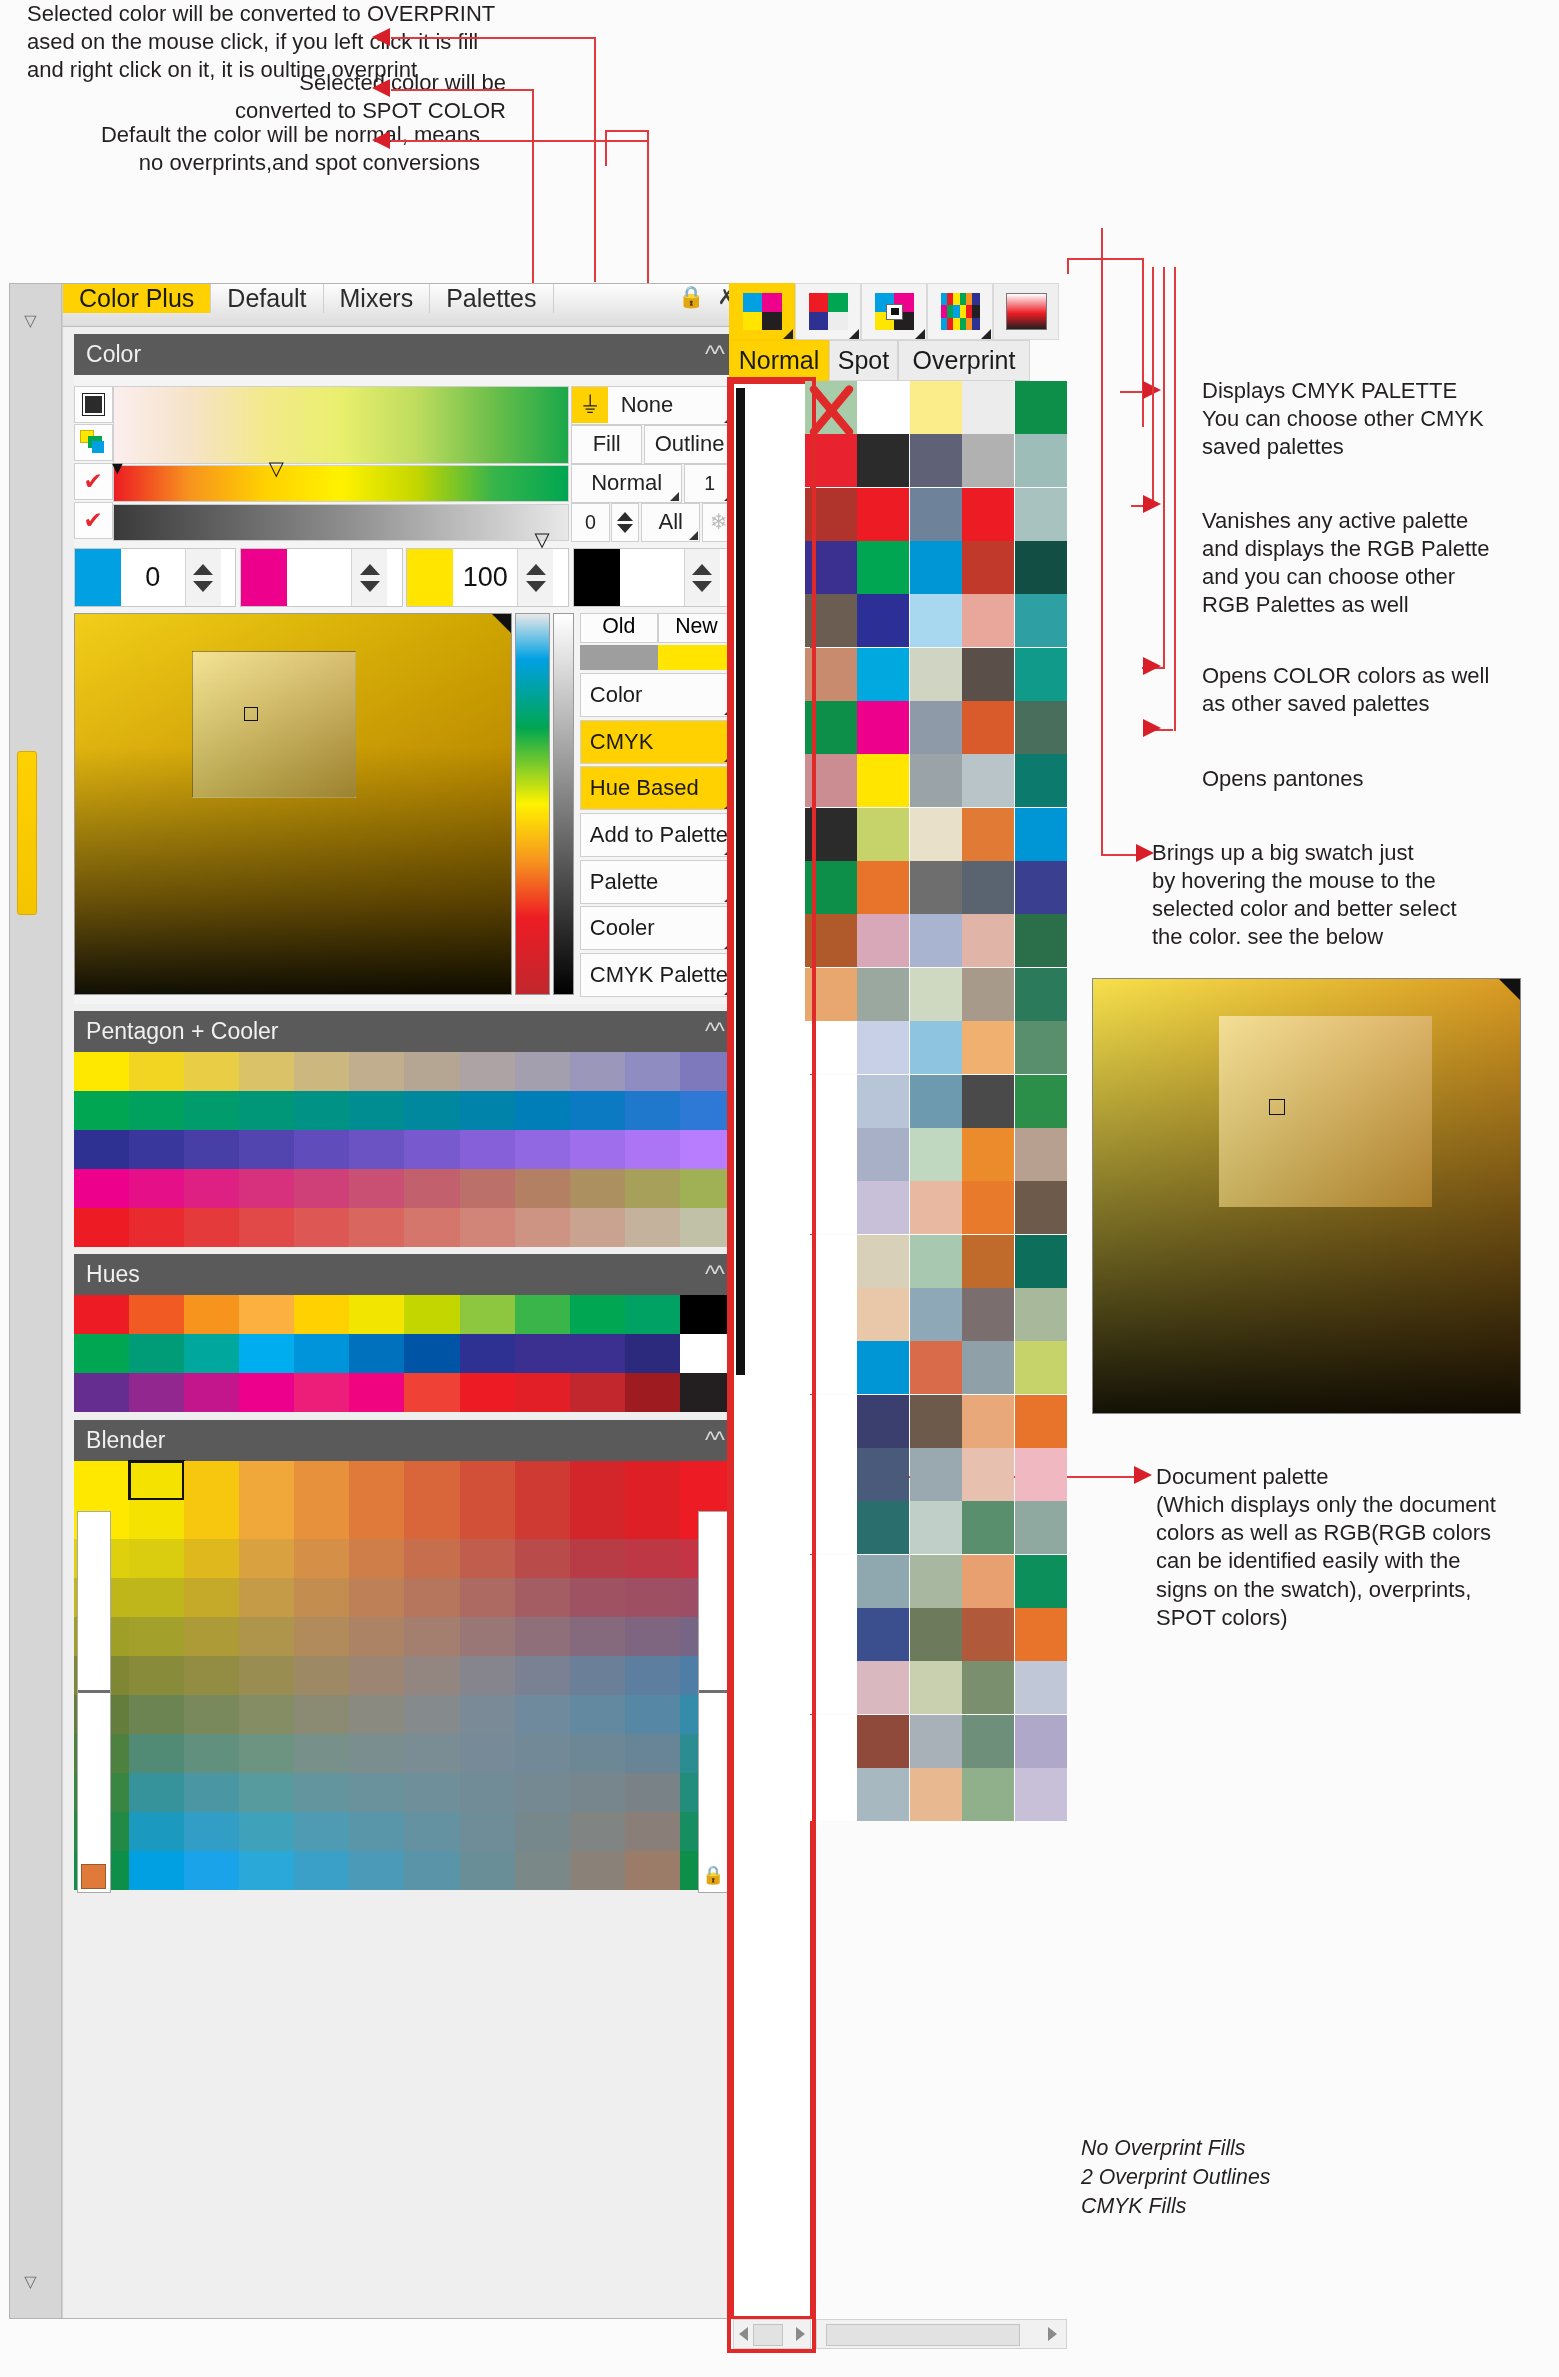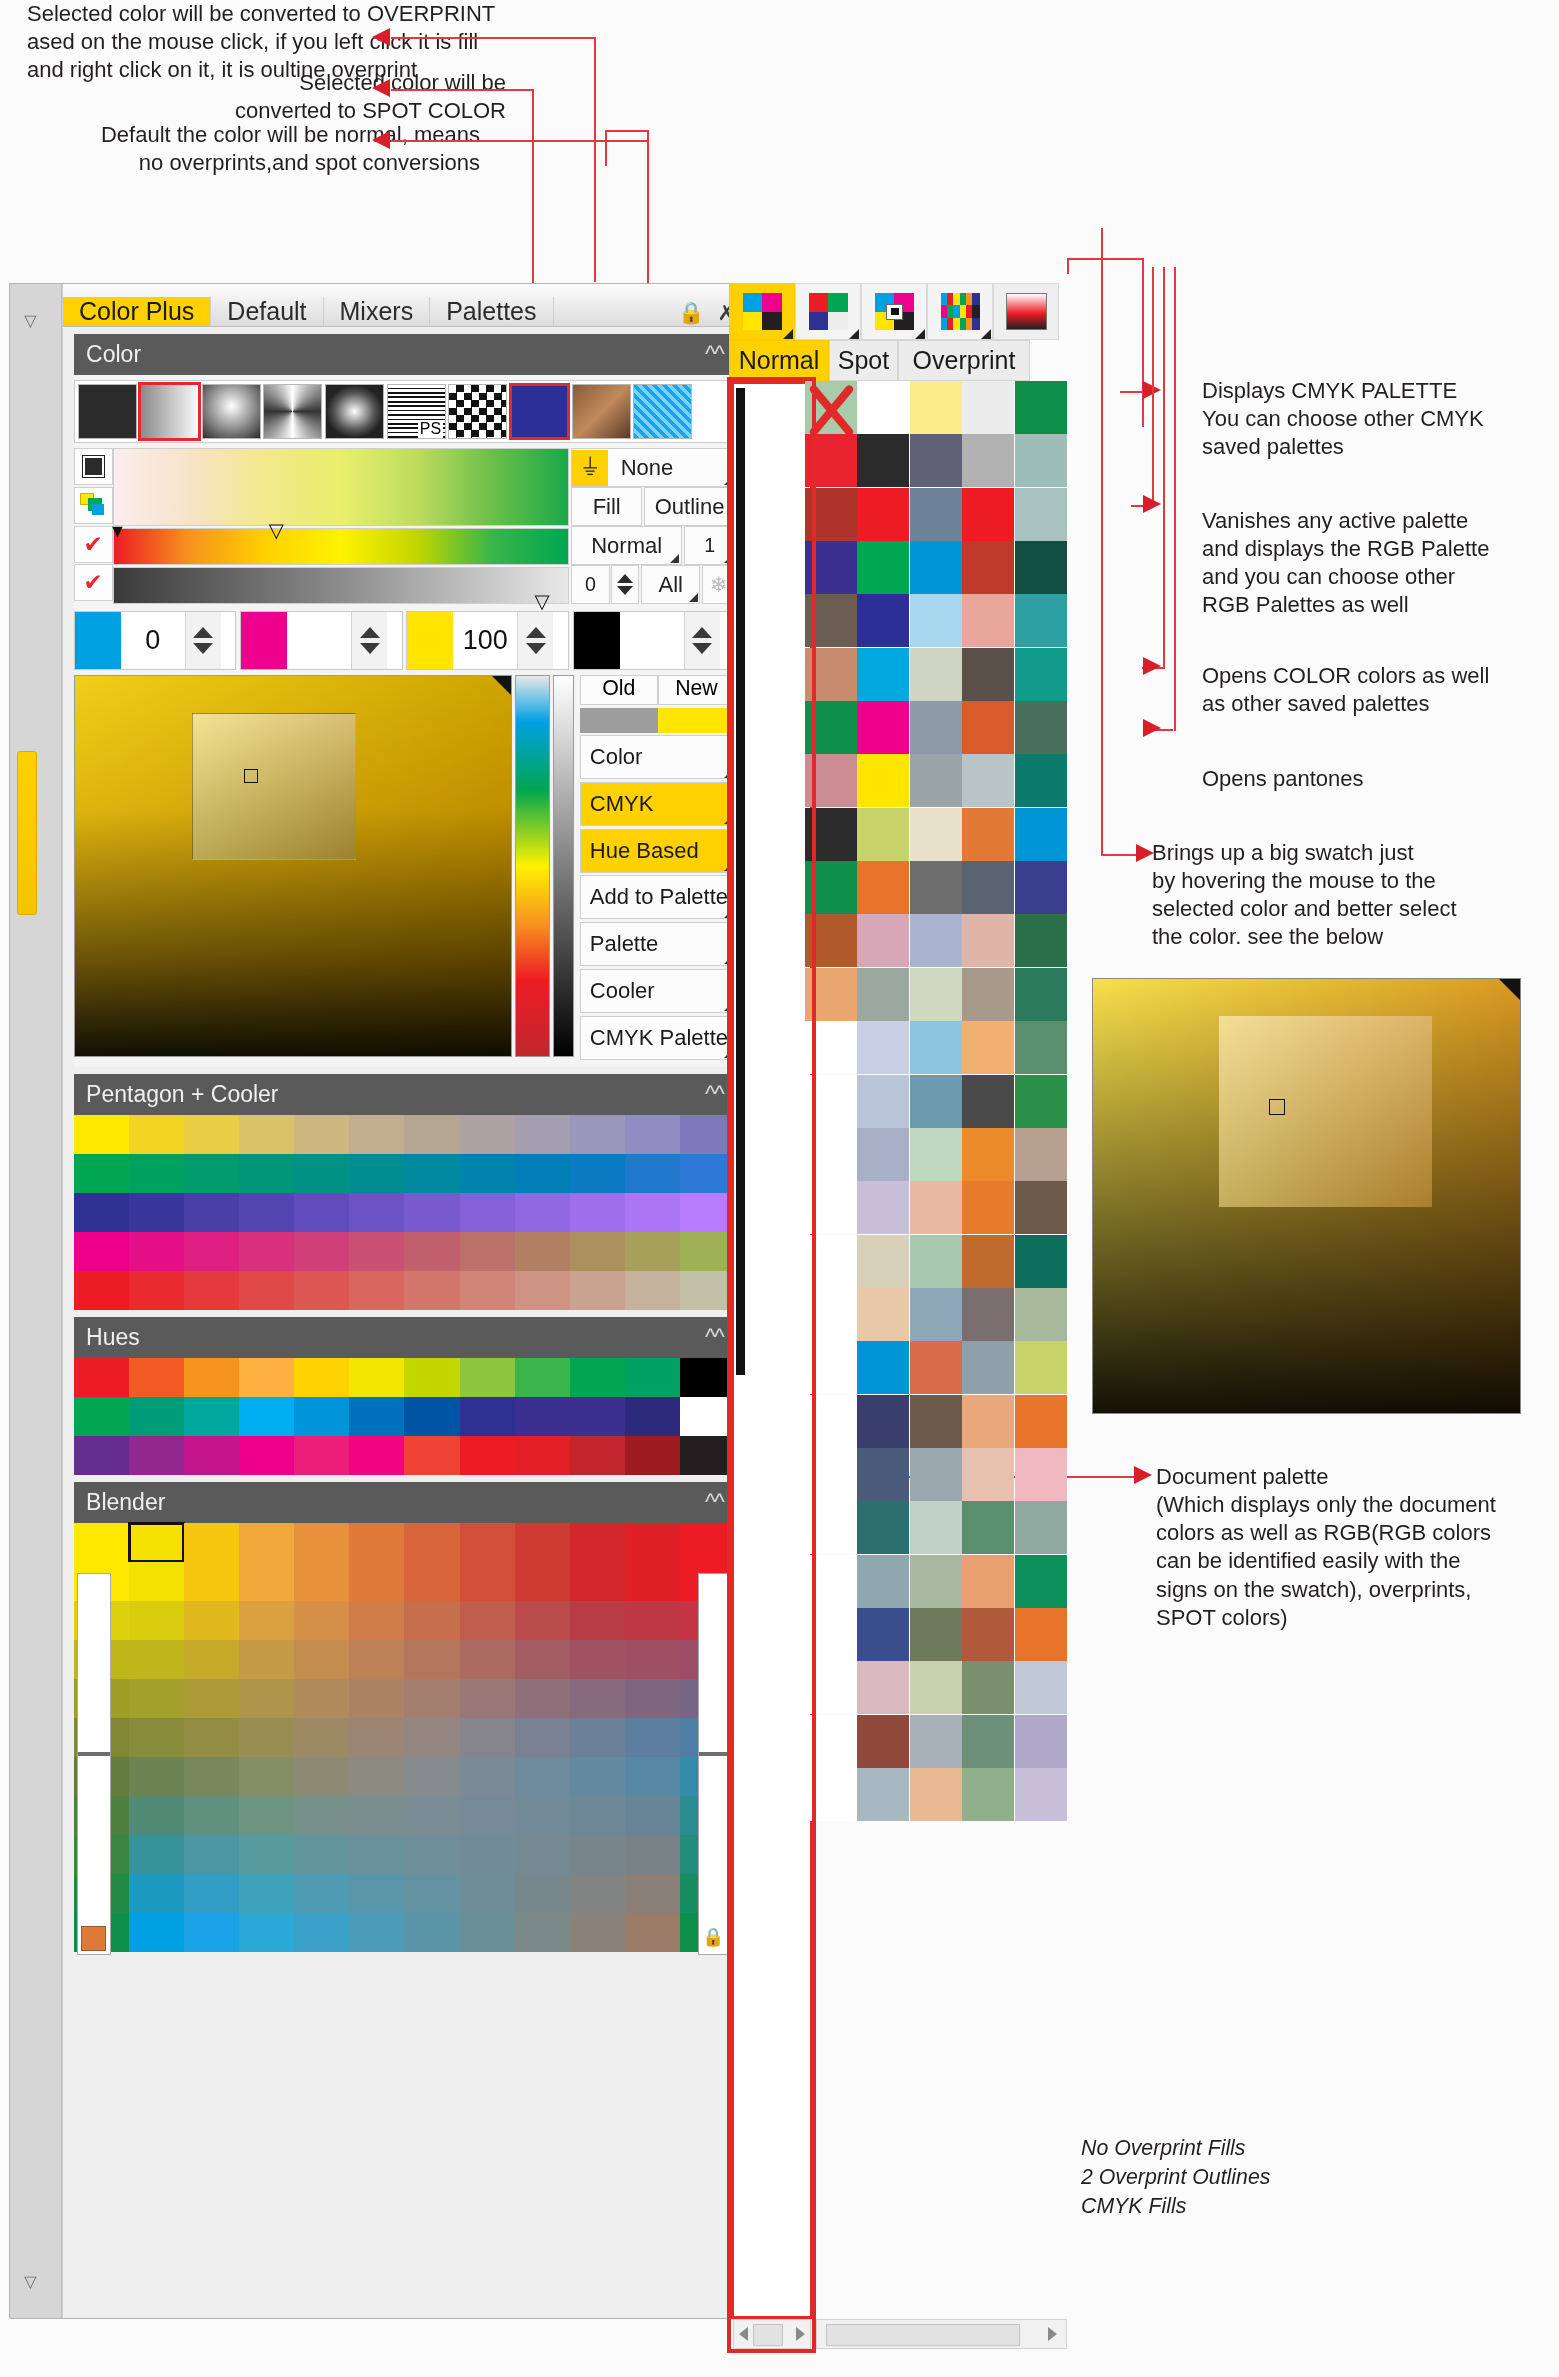--- a/index.html
+++ b/index.html
@@ -46,21 +46,21 @@
   #leftrail .ybar {
     position:absolute;left:7.1px;top:467px;width:19.6px;height:164px;
     background:linear-gradient(#ffd100,#f5c400);border:0.9px solid #d8ad00;border-radius:2.7px;
   }
   #panel {
     position:absolute;left:52px;top:0;right:0;bottom:0;
     background:#efefef;border-left:0.9px solid #cfcfcf;
   }
   
   #tabs { position:relative;height:43px;background:linear-gradient(#fdfdfd,#dcdcdc);
-          border-bottom:0.9px solid #bdbdbd; display:flex; align-items:flex-end; }
+          border-bottom:0.9px solid #bdbdbd; display:flex; align-items:flex-start; }
   .tab { padding:0 16px; display:flex;align-items:center;justify-content:center;
          font-size:25px; color:#2b2b2b; border-right:0.9px solid #cfcfcf;}
   .tab.active { background:#ffd100; color:#1a1a1a; font-weight:400;}
   #tabicons { margin-left:auto; display:flex; align-items:center; gap:12.4px; padding-right:10.7px;}
   .ticon { font-size:21.3px; color:#3a3a3a; }
 
   .sect-head {
     height:41px;background:#5a5a5a;color:#f0f0f0;
     display:flex;align-items:center;padding:0 12.4px;font-size:23px;
     margin:7.1px 10.7px 0 10.7px;
@@ -267,34 +267,20 @@
         <span class="ticon">✗</span>
       </div>
     </div>
 
     <div class="sect-head">
       <span>Color</span>
       <span class="col">^^</span>
     </div>
 
     <div id="colorbody">
-      <div id="texrow">
-        <div class="tex" style="background:#2b2b2b;"></div>
-        <div class="tex sel" style="background:linear-gradient(to right,#8a8a8a,#fafafa);"></div>
-        <div class="tex" style="background:radial-gradient(circle at 50% 40%,#fff,#2b2b2b);"></div>
-        <div class="tex" style="background:conic-gradient(#fff,#333,#fff,#333,#fff);"></div>
-        <div class="tex" style="background:radial-gradient(closest-side,#fff,#555 70%,#222);"></div>
-        <div class="tex" style="background:repeating-linear-gradient(#fff 0 2.7px,#111 2.7px 4.4px);position:relative;">
-          <span style="position:absolute;right:1.8px;bottom:0;background:#fff;font-size:16px;padding:0 1.8px;">PS</span>
-        </div>
-        <div class="tex" style="background:repeating-conic-gradient(#111 0 25%,#fff 0 50%) 0 0/15px 15px;"></div>
-        <div class="tex" style="background:#2b2f96;outline:3.6px solid #e8262d;outline-offset:-2.7px;"></div>
-        <div class="tex" style="background:linear-gradient(135deg,#8a5a3a,#c08a5a,#5a3a2a);"></div>
-        <div class="tex" style="background:repeating-linear-gradient(45deg,#1aa3e8 0 3.6px,#7fd0f5 3.6px 7.1px);"></div>
-      </div>
 
       <div id="ctlgrid">
         <div id="ctl-left">
           <div class="ctlbtn">
             <span style="width:21.3px;height:21.3px;background:#2b2b2b;border:2.7px solid #fff;outline:1.8px solid #222;"></span>
           </div>
           <div class="ctlbtn">
             <span style="position:relative;width:27px;height:25px;">
               <i style="position:absolute;left:0;top:0;width:14.2px;height:12.4px;background:#ffe500;border:0.9px solid #c9b400;"></i>
               <i style="position:absolute;left:8px;top:5.3px;width:14.2px;height:12.4px;background:#00a651;"></i>

